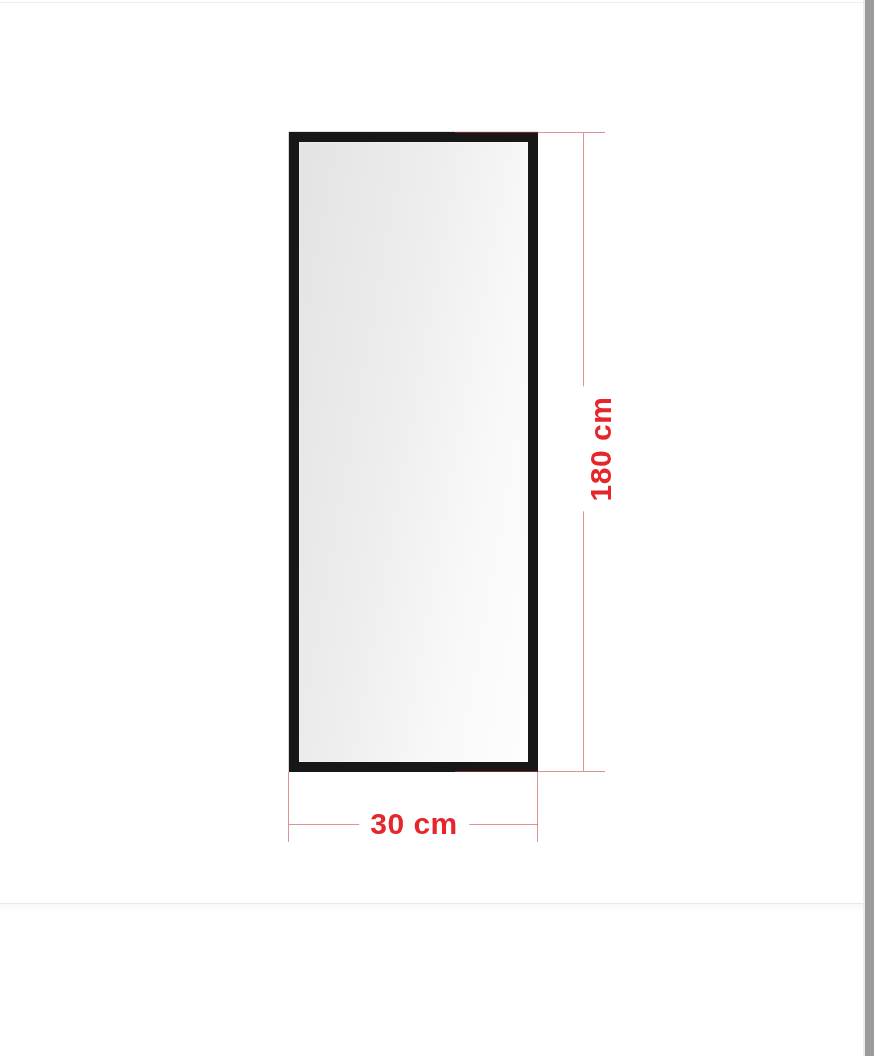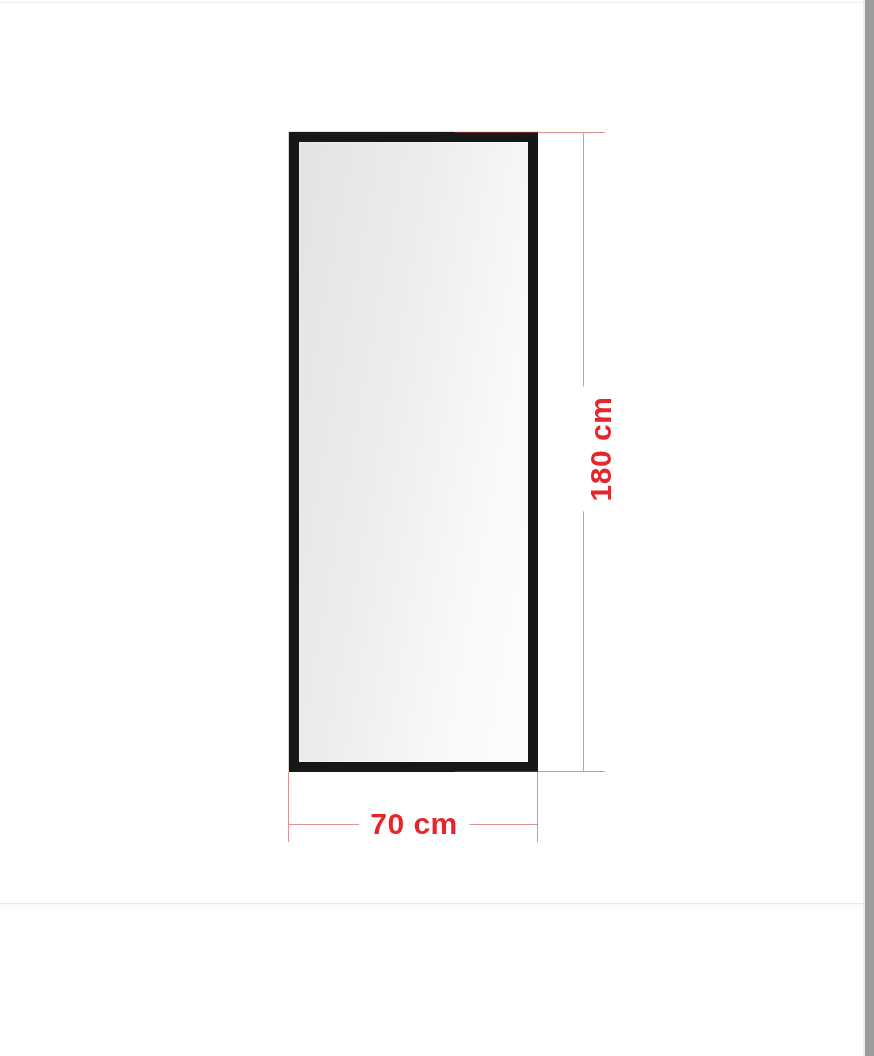--- a/index.html
+++ b/index.html
@@ -106,20 +106,20 @@
   </div>
 
   <div class="ext-line h-line ext-top"></div>
   <div class="ext-line h-line ext-bottom"></div>
   <div class="dim-line v-line dim-height"></div>
   <div class="dim-label height">180 cm</div>
 
   <div class="ext-line v-line ext-left"></div>
   <div class="ext-line v-line ext-right"></div>
   <div class="dim-line h-line dim-width"></div>
-  <div class="dim-label width">70 cm</div>
+  <div class="dim-label width">30 cm</div>
 
   <div class="section-divider"></div>
   <div class="section-divider-band"></div>
 
   <div class="scrollbar"></div>
 
 </div>
 
 </body></html>

